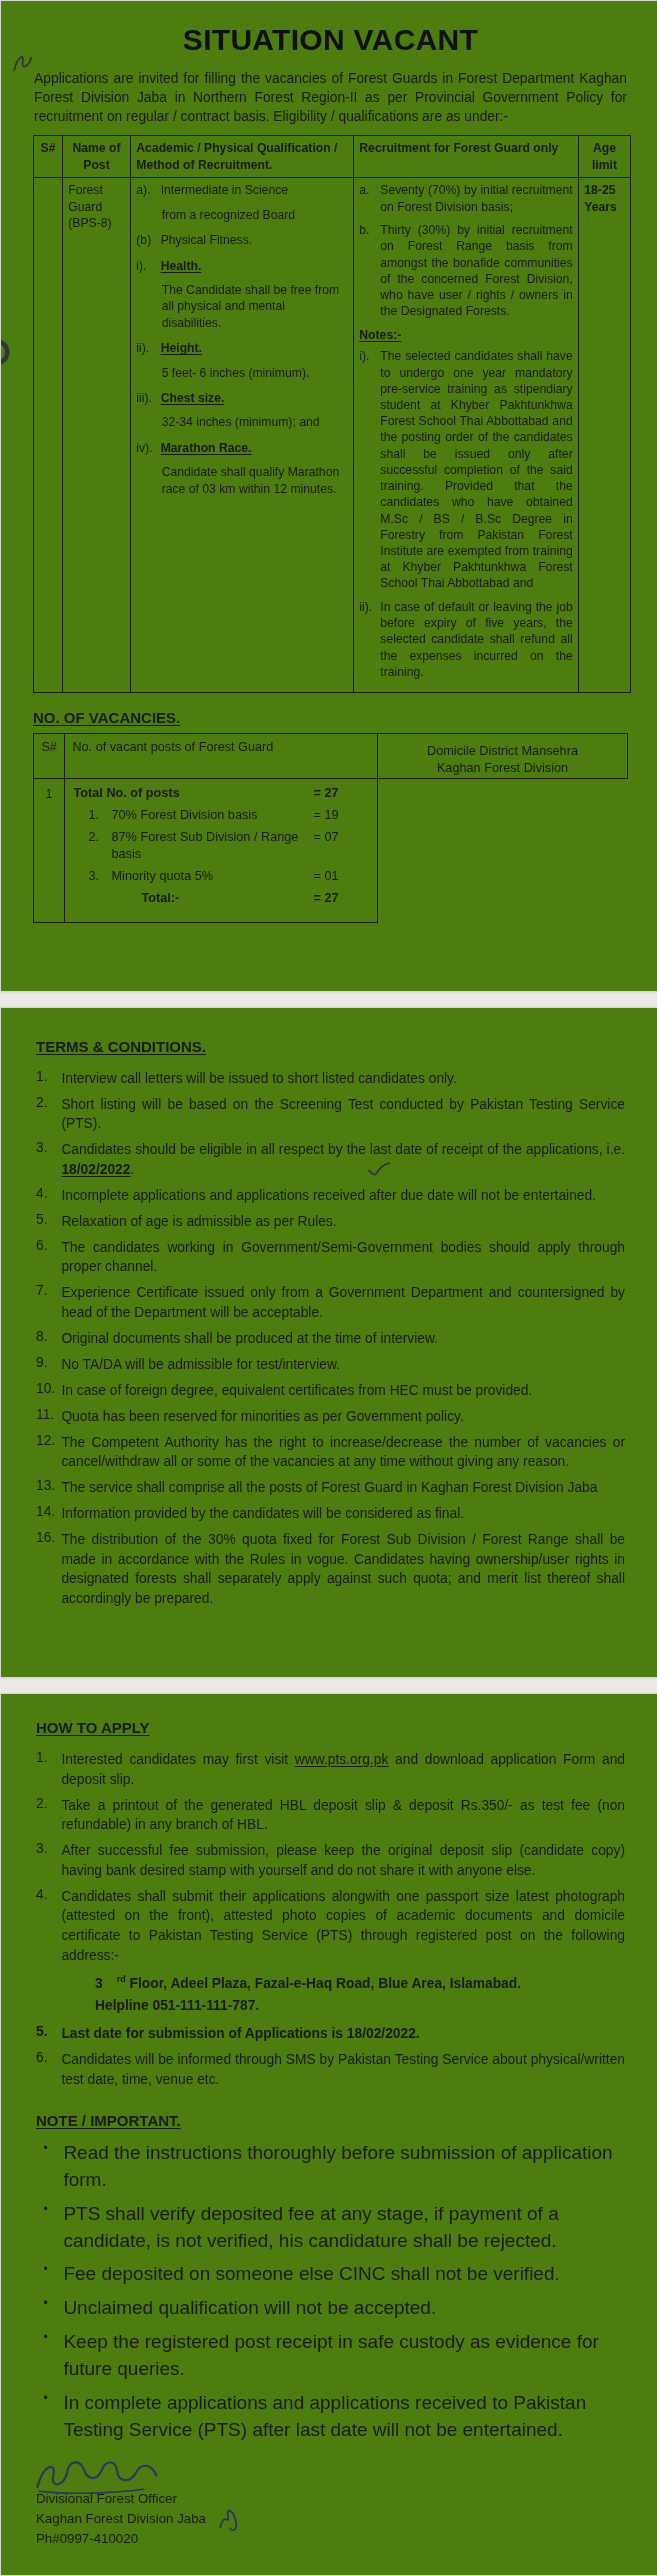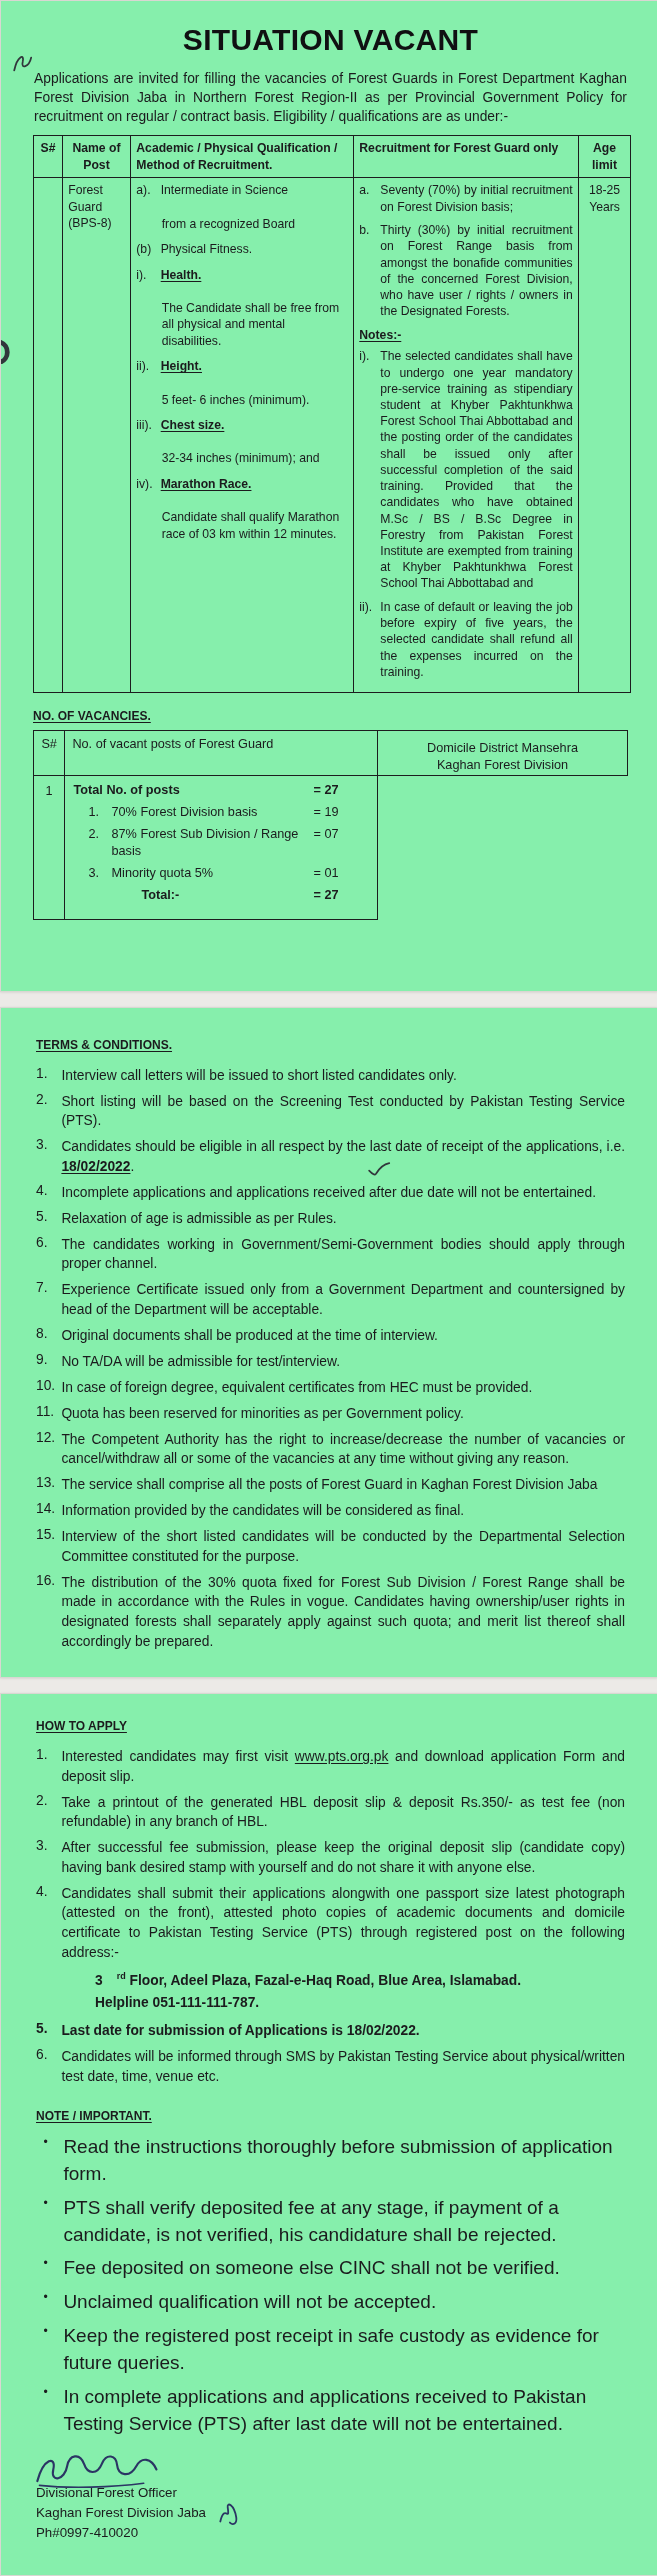--- a/index.html
+++ b/index.html
@@ -3,21 +3,21 @@
 <meta charset="utf-8">
 <style>
   html,body{margin:0;padding:0;}
   body{
     width:658px;height:2576px;position:relative;
     background:#eceae7;
     font-family:"Liberation Sans","DejaVu Sans",sans-serif;
     color:#1b1b1d;
   }
   .panel{
-    position:absolute;left:0;width:658px;background:#86efac;
+    position:absolute;left:0;width:658px;background:#4d7c0f;
     border:0.5px solid #d9d7d2;box-shadow:0 0.5px 2.7px rgba(0,0,0,.15);
     box-sizing:border-box;overflow:hidden;
   }
   .panel-top{top:0;height:992px;padding:22px 29px 0 32px;}
   .panel-terms{top:1007px;height:671px;padding:30px 32px 16px 35px;}
   .panel-apply{top:1693px;height:883px;padding:25.4px 32px 0 35px;}
 
   .doc-title{text-align:center;font-size:30px;font-weight:800;letter-spacing:0.3px;color:#101012;margin:0;}
   .intro{margin:11.7px 1.1px 0 1.1px;font-size:13.8px;line-height:1.38;text-align:justify;}
 
@@ -25,28 +25,28 @@
   .elig-table{margin-top:9.5px;}
   .elig-table th,.elig-table td{border:1.3px solid #1c1c1e;vertical-align:top;padding:4.2px 5.3px;font-size:12.2px;line-height:1.33;}
   .elig-table th{font-weight:700;}
   th.c{text-align:center;}
   th.l{text-align:left;}
 
   .cell-post{padding-top:6.4px;}
   .q-item{margin-bottom:9.5px;}
   .q-lead{display:inline-block;min-width:24.4px;}
   .q-head{font-weight:700;text-decoration:underline;text-underline-offset:1.6px;}
-  .q-body{margin-left:25.4px;margin-top:17px;}
+  .q-body{margin-left:25.4px;margin-top:8px;}
   .r-row{display:flex;margin-bottom:7.4px;}
   .r-lead{flex:none;width:21px;}
   .r-txt{flex:1;text-align:justify;}
   .notes-label{font-weight:700;text-decoration:underline;text-underline-offset:1.6px;margin:6.4px 0 5.3px 0;}
-  .cell-age{text-align:center;padding-top:6.4px;line-height:1.4;}
-
-  .sec-heading{font-size:12px;font-weight:700;text-decoration:underline;text-underline-offset:2.1px;margin:0;}
+  .cell-age{padding-top:6.4px;line-height:1.4;font-weight:bold;}
+
+  .sec-heading{font-size:15px;font-weight:700;text-decoration:underline;text-underline-offset:2.1px;margin:0;}
   .vac-heading{margin-top:16px;}
   .vac-table{margin-top:7.4px;}
   .vac-table th,.vac-table td{border:1.3px solid #1c1c1e;font-size:12.7px;vertical-align:top;line-height:1.35;}
   .vac-table thead th{font-weight:400;padding:5.3px 7.4px;text-align:left;}
   .vac-table th.sn{text-align:center;}
   .vac-domicile{text-align:center;padding-top:8.5px;line-height:1.55;}
   .vac-serial{text-align:center;padding-top:7.4px;}
   .vac-body{padding:6.4px 8.5px 9.5px 8.5px;}
   .v-line{display:flex;margin-bottom:4.8px;}
   .v-line .lbl{flex:1;}
@@ -274,24 +274,20 @@
       </div>
       <div class="item">
         <span class="num">13.</span>
         <span class="txt">The service shall comprise all the posts of Forest Guard in Kaghan Forest Division Jaba</span>
       </div>
       <div class="item">
         <span class="num">14.</span>
         <span class="txt">Information provided by the candidates will be considered as final.</span>
       </div>
       <div class="item">
-        <span class="num">15.</span>
-        <span class="txt">Interview of the short listed candidates will be conducted by the Departmental Selection Committee constituted for the purpose.</span>
-      </div>
-      <div class="item">
         <span class="num">16.</span>
         <span class="txt">The distribution of the 30% quota fixed for Forest Sub Division / Forest Range shall be made in accordance with the Rules in vogue. Candidates having ownership/user rights in designated forests shall separately apply against such quota; and merit list thereof shall accordingly be prepared.</span>
       </div>
     </div>
   </section>
 
   <section class="panel panel-apply">
 
     <h2 class="sec-heading">HOW TO APPLY</h2>
 

